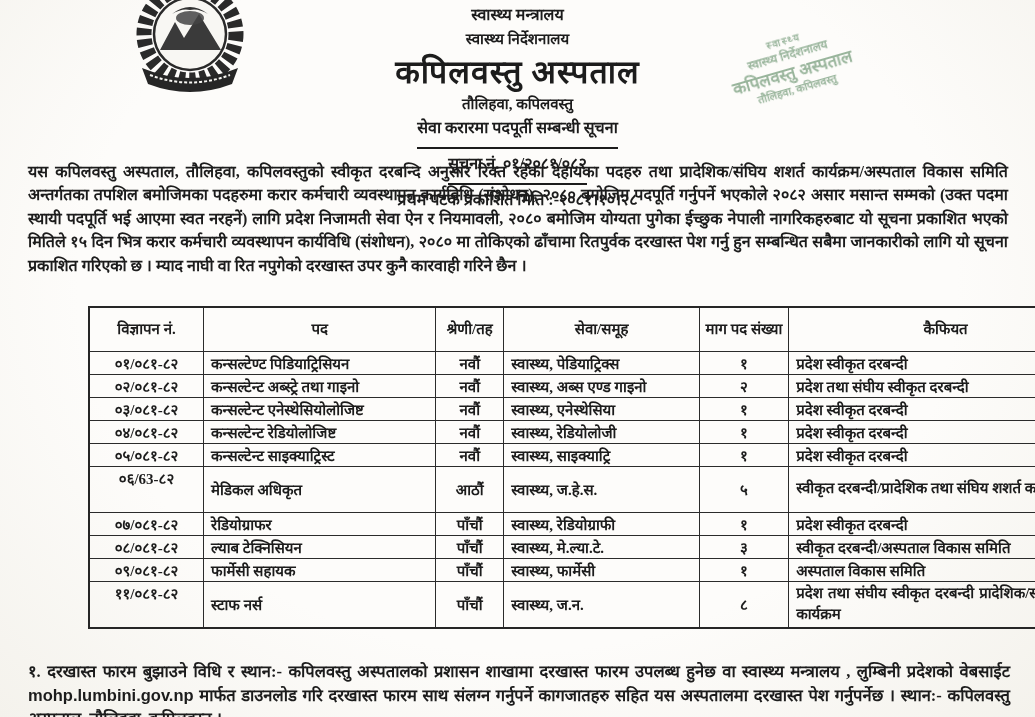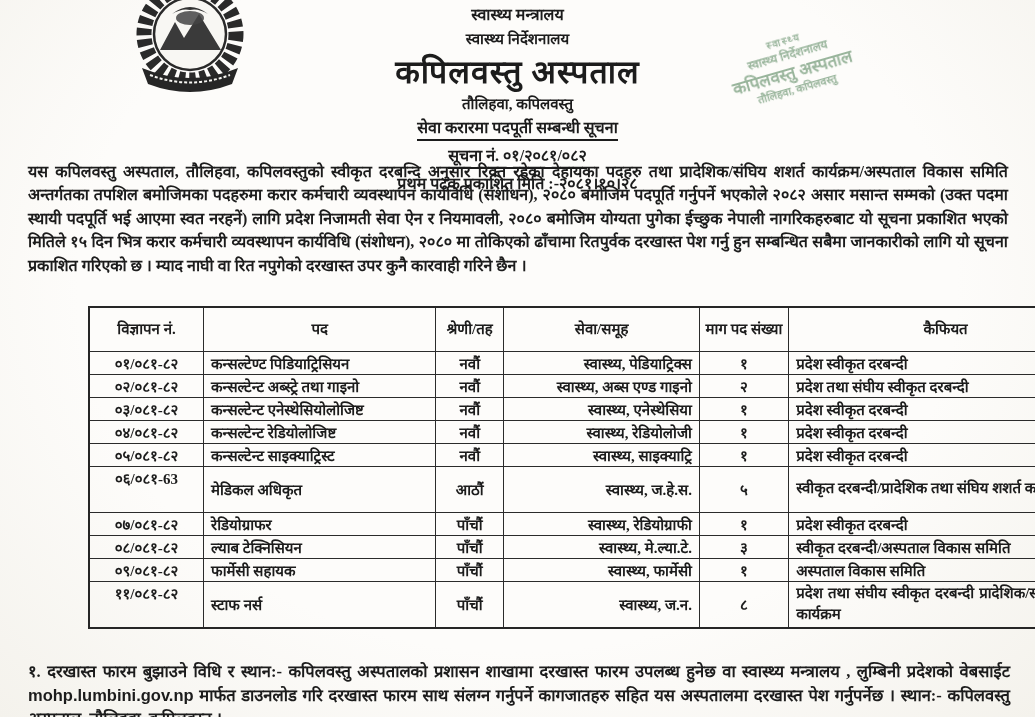--- a/index.html
+++ b/index.html
@@ -52,21 +52,21 @@
   .header {
     position: absolute;
     left: 0; right: 0; top: 0;
     text-align: center;
   }
   .h-ministry   { font-size: 16px; font-weight: 700; margin-top: 3px; }
   .h-directorate{ font-size: 15px; font-weight: 700; margin-top: 3px; }
   .h-hospital   { font-size: 32px; font-weight: 800; margin-top: 1px; letter-spacing: 1px; }
   .h-address    { font-size: 15px; font-weight: 700; margin-top: 1px; }
   .h-line       { margin-top: 3px; font-size: 16px; font-weight: 700; }
-  .underlined   { display: inline-block; border-bottom: 2px solid #1c1c1c; padding-bottom: 1px; }
+  .underlined   { display: inline-block; border-bottom: 2px solid #1c1c1c; padding-bottom: 9px; }
 
   
   .body-para {
     position: absolute;
     left: 28px;
     top: 160px;
     width: 980px;
     font-size: 16px;
     line-height: 23.4px;
     font-weight: 700;
@@ -87,21 +87,21 @@
   .doc-table th, .doc-table td {
     border: 1.6px solid #2b2b2b;
     padding: 1px 7px;
     vertical-align: middle;
     overflow: hidden;
   }
   .doc-table th { font-weight: 700; text-align: center; line-height: 1.3; padding: 2px 4px; }
   td.c0 { text-align: center; padding: 1px 2px; }
   td.c1 { text-align: left; }
   td.c2 { text-align: center; padding: 1px 2px; }
-  td.c3 { text-align: right; }
+  td.c3 { text-align: left; }
   td.c4 { text-align: center; padding: 1px 2px; }
   td.c5 { text-align: left; }
   td.just { text-align: justify; text-align-last: left; line-height: 1.45; }
   tr.rh44 { height: 44px; }
   tr.rh22 { height: 22px; }
   tr.rh46 { height: 46px; }
   tr.rh30 { height: 30px; }
 
   
   .footer {
@@ -211,21 +211,21 @@
         </tr>
         <tr class="rh22">
           <td class="c0">०५/०८१-८२</td>
           <td class="c1">कन्सल्टेन्ट साइक्याट्रिस्ट</td>
           <td class="c2">नवौं</td>
           <td class="c3">स्वास्थ्य, साइक्याट्रि</td>
           <td class="c4">१</td>
           <td class="c5">प्रदेश स्वीकृत दरबन्दी</td>
         </tr>
         <tr class="rh46">
-          <td class="c0" style="vertical-align:top;">०६/०८१-63</td>
+          <td class="c0" style="vertical-align:top;">०६/63-८२</td>
           <td class="c1">मेडिकल अधिकृत</td>
           <td class="c2">आठौं</td>
           <td class="c3">स्वास्थ्य, ज.हे.स.</td>
           <td class="c4">५</td>
           <td class="c5 just">स्वीकृत दरबन्दी/प्रादेशिक तथा संघिय शशर्त कार्यक्रम</td>
         </tr>
         <tr class="rh22">
           <td class="c0">०७/०८१-८२</td>
           <td class="c1">रेडियोग्राफर</td>
           <td class="c2">पाँचौं</td>

